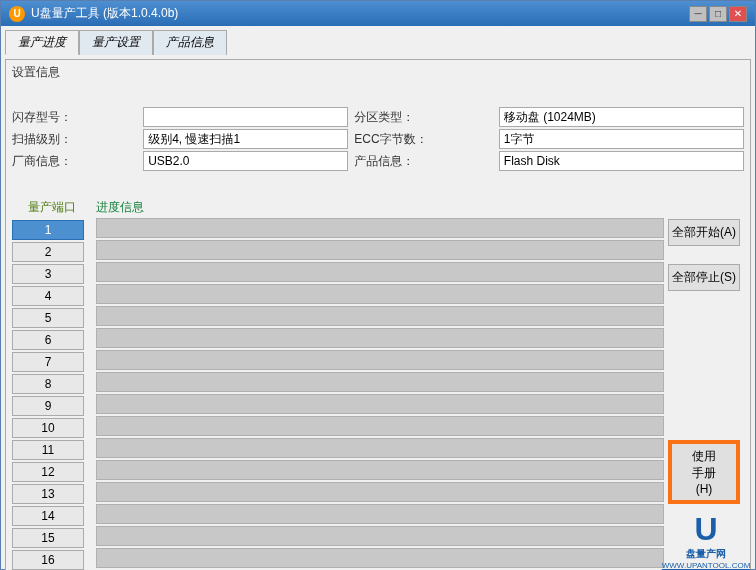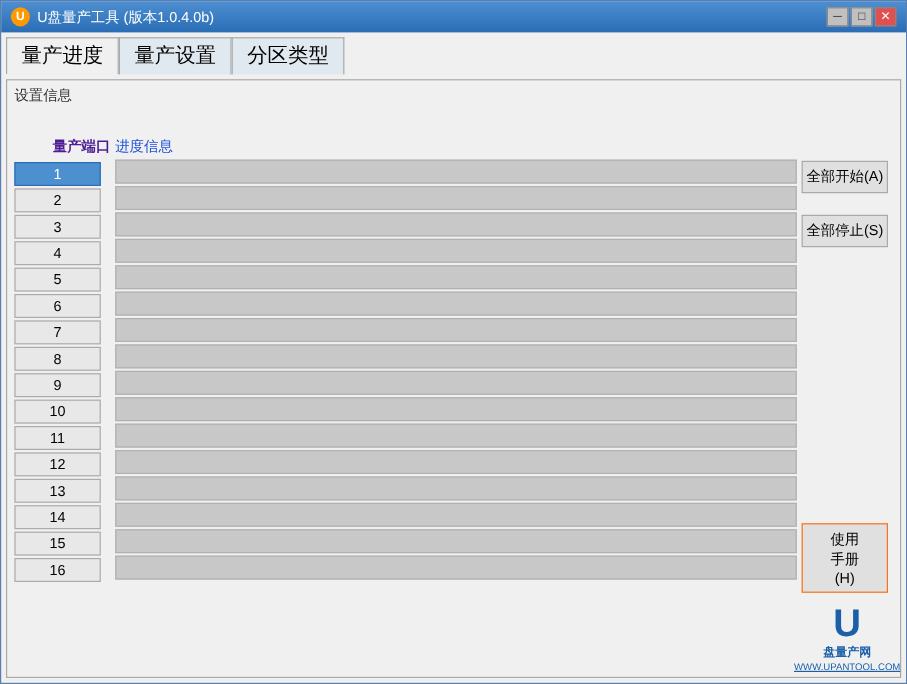--- a/index.html
+++ b/index.html
@@ -76,21 +76,22 @@
       display: flex;
       gap: 0;
       margin-bottom: 4px;
     }
     .tab {
       padding: 3px 12px;
       border: 1px solid #aaa;
       background: #e0e8f0;
       cursor: pointer;
       border-bottom: none;
-      font-size: 17px;
+      font-size: 12px;
+      font-style: italic;
     }
     .tab.active {
       background: #f0f0f0;
       border-bottom: 1px solid #f0f0f0;
       font-weight: normal;
       z-index: 1;
     }
     .tab-content {
       border: 1px solid #aaa;
       background: #f0f0f0;
@@ -136,24 +137,23 @@
       gap: 4px;
     }
     .port-list {
       display: flex;
       flex-direction: column;
       gap: 2px;
       width: 80px;
     }
     .port-header {
       font-size: 12px;
-      text-align: right;
-      color: #4c1d95;
+      text-align: center;
+      color: #4d7c0f;
       margin-bottom: 2px;
-      font-weight: bold;
     }
     .port-btn {
       width: 72px;
       height: 20px;
       border: 1px solid #aaa;
       background: #e8e8e8;
       cursor: pointer;
       font-size: 12px;
       text-align: center;
       display: flex;
@@ -165,21 +165,21 @@
       color: white;
       border-color: #2b6db5;
     }
     .progress-area {
       flex: 1;
       display: flex;
       flex-direction: column;
     }
     .progress-header {
       font-size: 12px;
-      color: #1d4ed8;
+      color: #15803d;
       margin-bottom: 2px;
     }
     .progress-rows {
       display: flex;
       flex-direction: column;
       gap: 2px;
       flex: 1;
     }
     .progress-row {
       height: 20px;
@@ -200,21 +200,21 @@
       border: 1px solid #aaa;
       background: #e0e0e0;
       cursor: pointer;
       font-size: 12px;
       text-align: center;
     }
     .spacer { flex: 1; }
     .manual-btn {
       width: 72px;
       padding: 4px 18px;
-      border: 1px solid #f97316;
+      border: 4px solid #f97316;
       background: #e0e0e0;
       cursor: pointer;
       font-size: 12px;
       text-align: center;
     }
   </style>
 </head>
 <body>
 
 <div class="window">
@@ -227,26 +227,42 @@
       <div class="title-btn">─</div>
       <div class="title-btn">□</div>
       <div class="title-btn close">✕</div>
     </div>
   </div>
 
   <div class="content">
     <div class="tabs">
       <div class="tab active">量产进度</div>
       <div class="tab">量产设置</div>
-      <div class="tab">分区类型</div>
+      <div class="tab">产品信息</div>
     </div>
 
     <div class="tab-content">
       <div class="section-title">设置信息</div>
 
+      <div class="info-grid">
+        <span class="info-label">闪存型号：</span>
+        <div class="info-value"></div>
+        <span class="info-label">分区类型：</span>
+        <div class="info-value wide">移动盘 (1024MB)</div>
+
+        <span class="info-label">扫描级别：</span>
+        <div class="info-value">级别4, 慢速扫描1</div>
+        <span class="info-label">ECC字节数：</span>
+        <div class="info-value wide">1字节</div>
+
+        <span class="info-label">厂商信息：</span>
+        <div class="info-value">USB2.0</div>
+        <span class="info-label">产品信息：</span>
+        <div class="info-value wide">Flash Disk</div>
+      </div>
 
       <div class="main-area">
         <div class="port-list">
           <div class="port-header">量产端口</div>
           <div class="port-btn active">1</div>
           <div class="port-btn">2</div>
           <div class="port-btn">3</div>
           <div class="port-btn">4</div>
           <div class="port-btn">5</div>
           <div class="port-btn">6</div>

